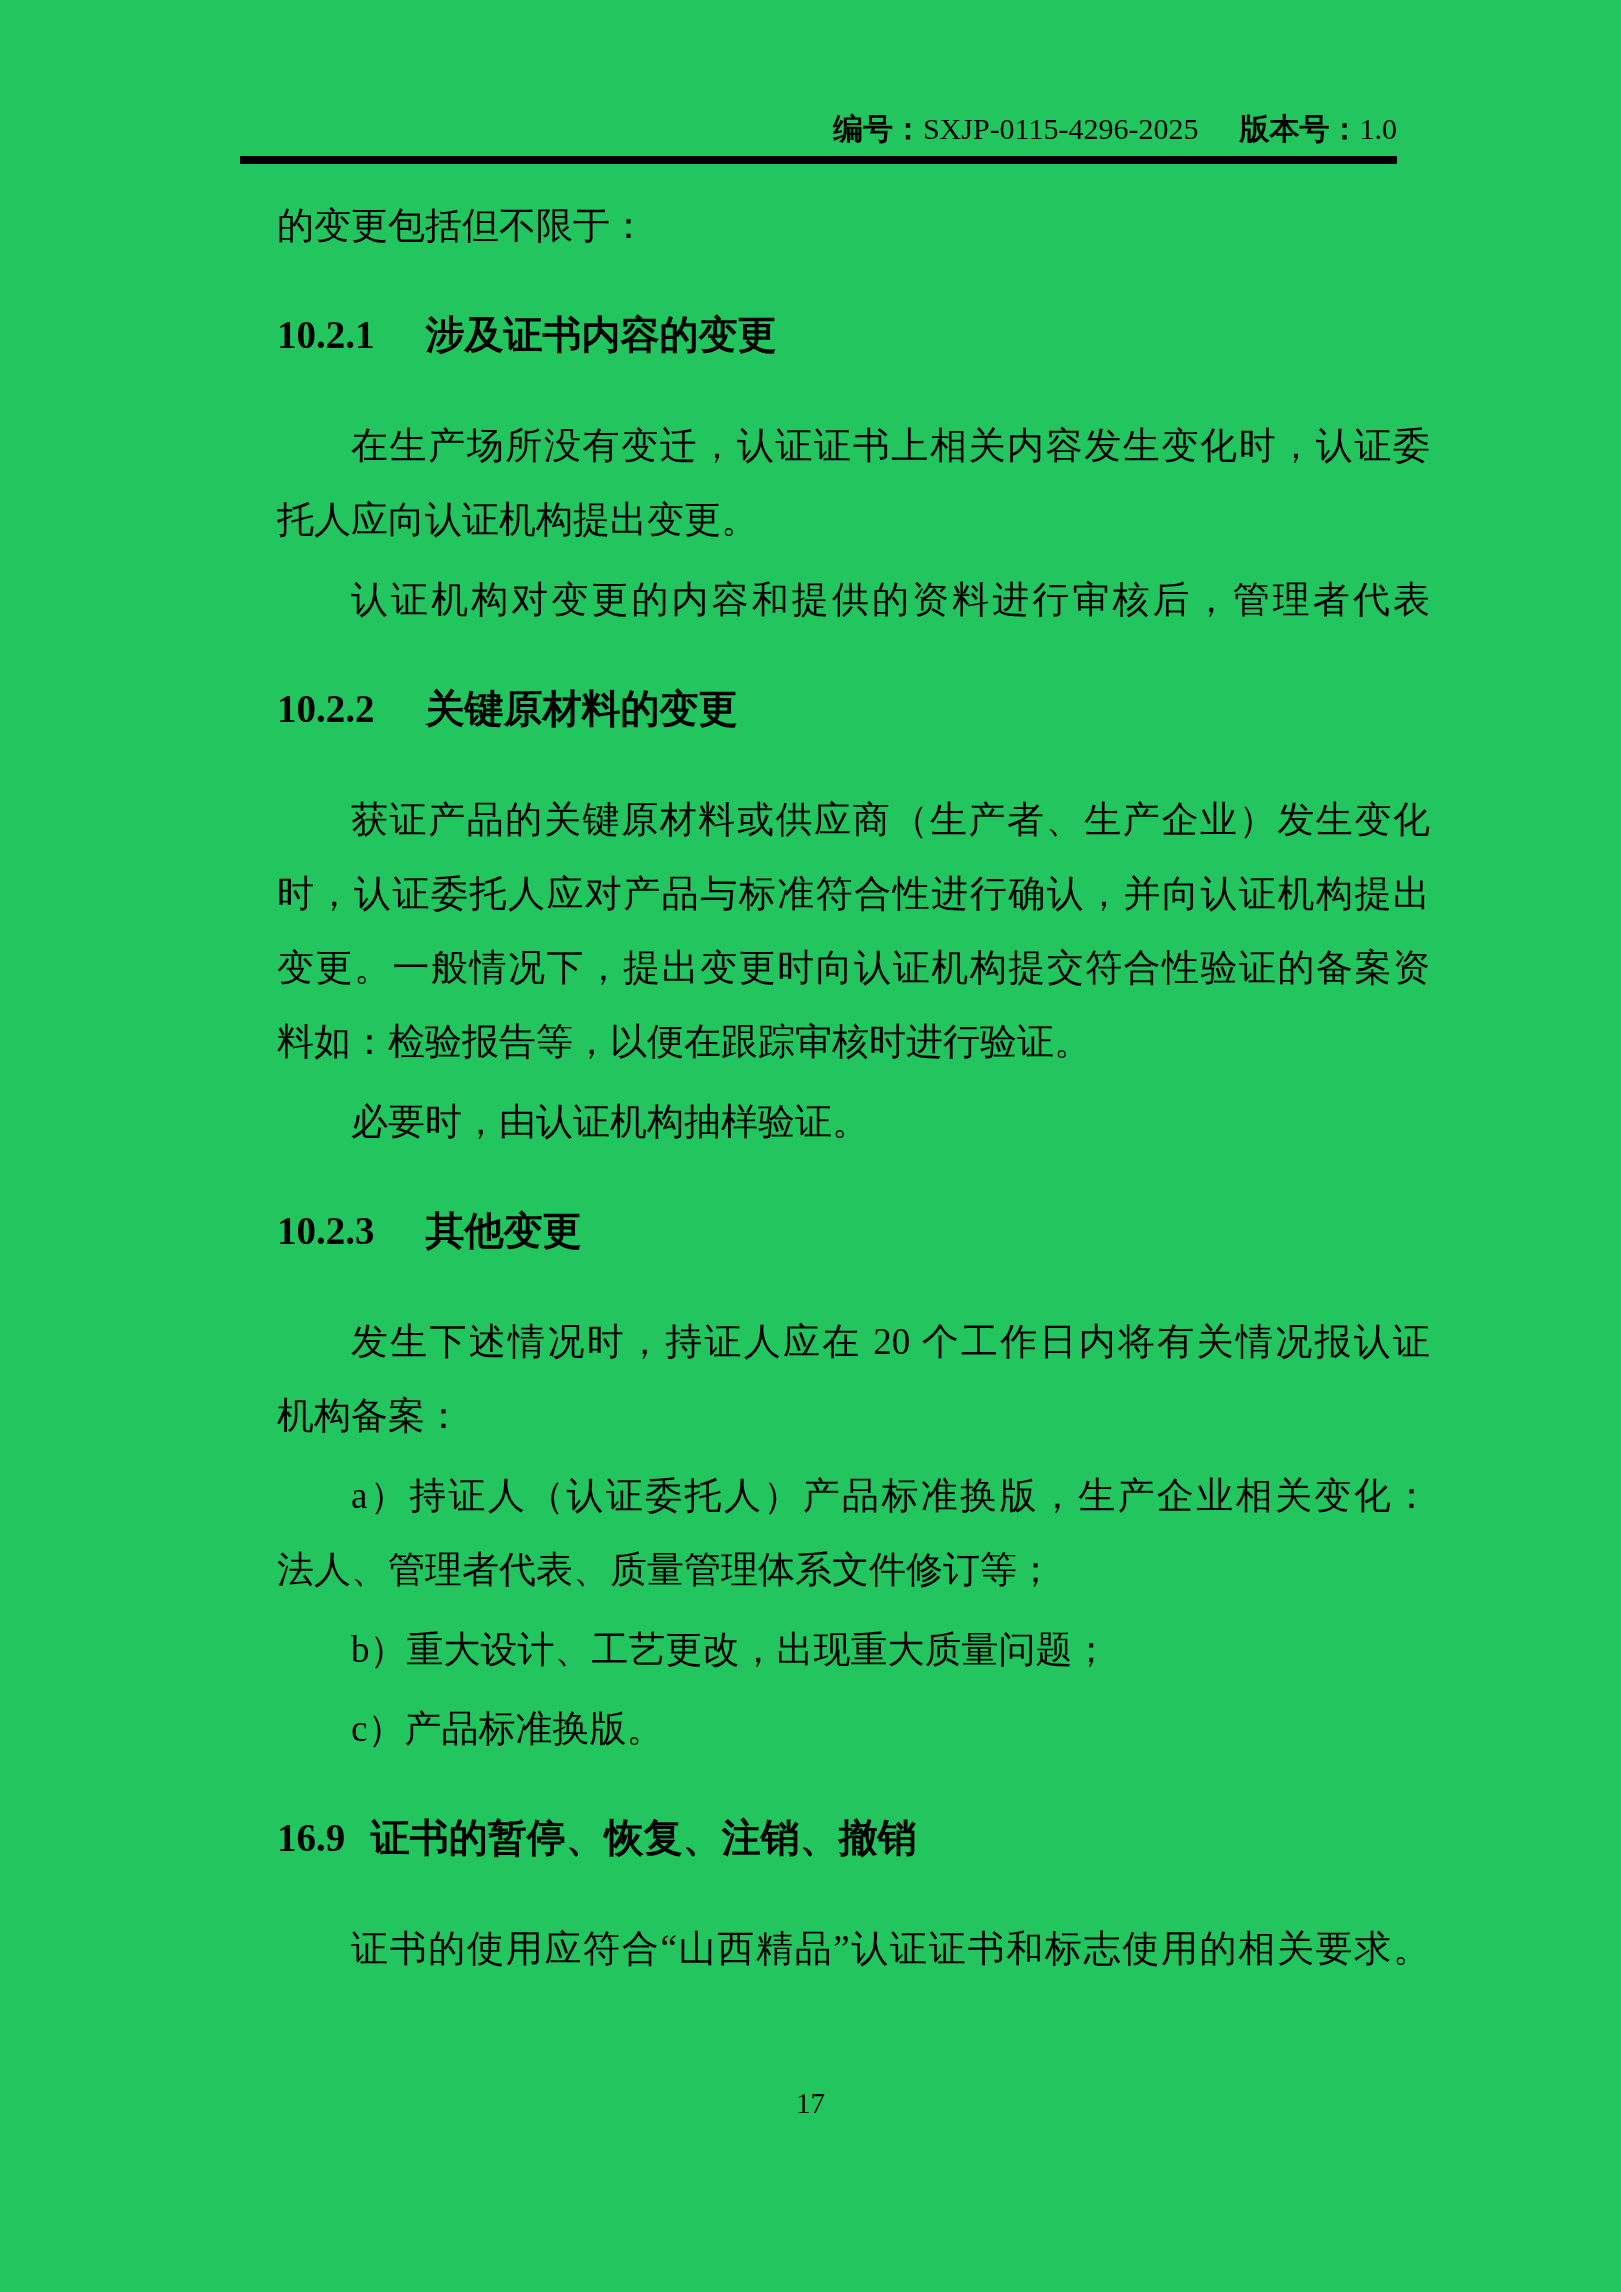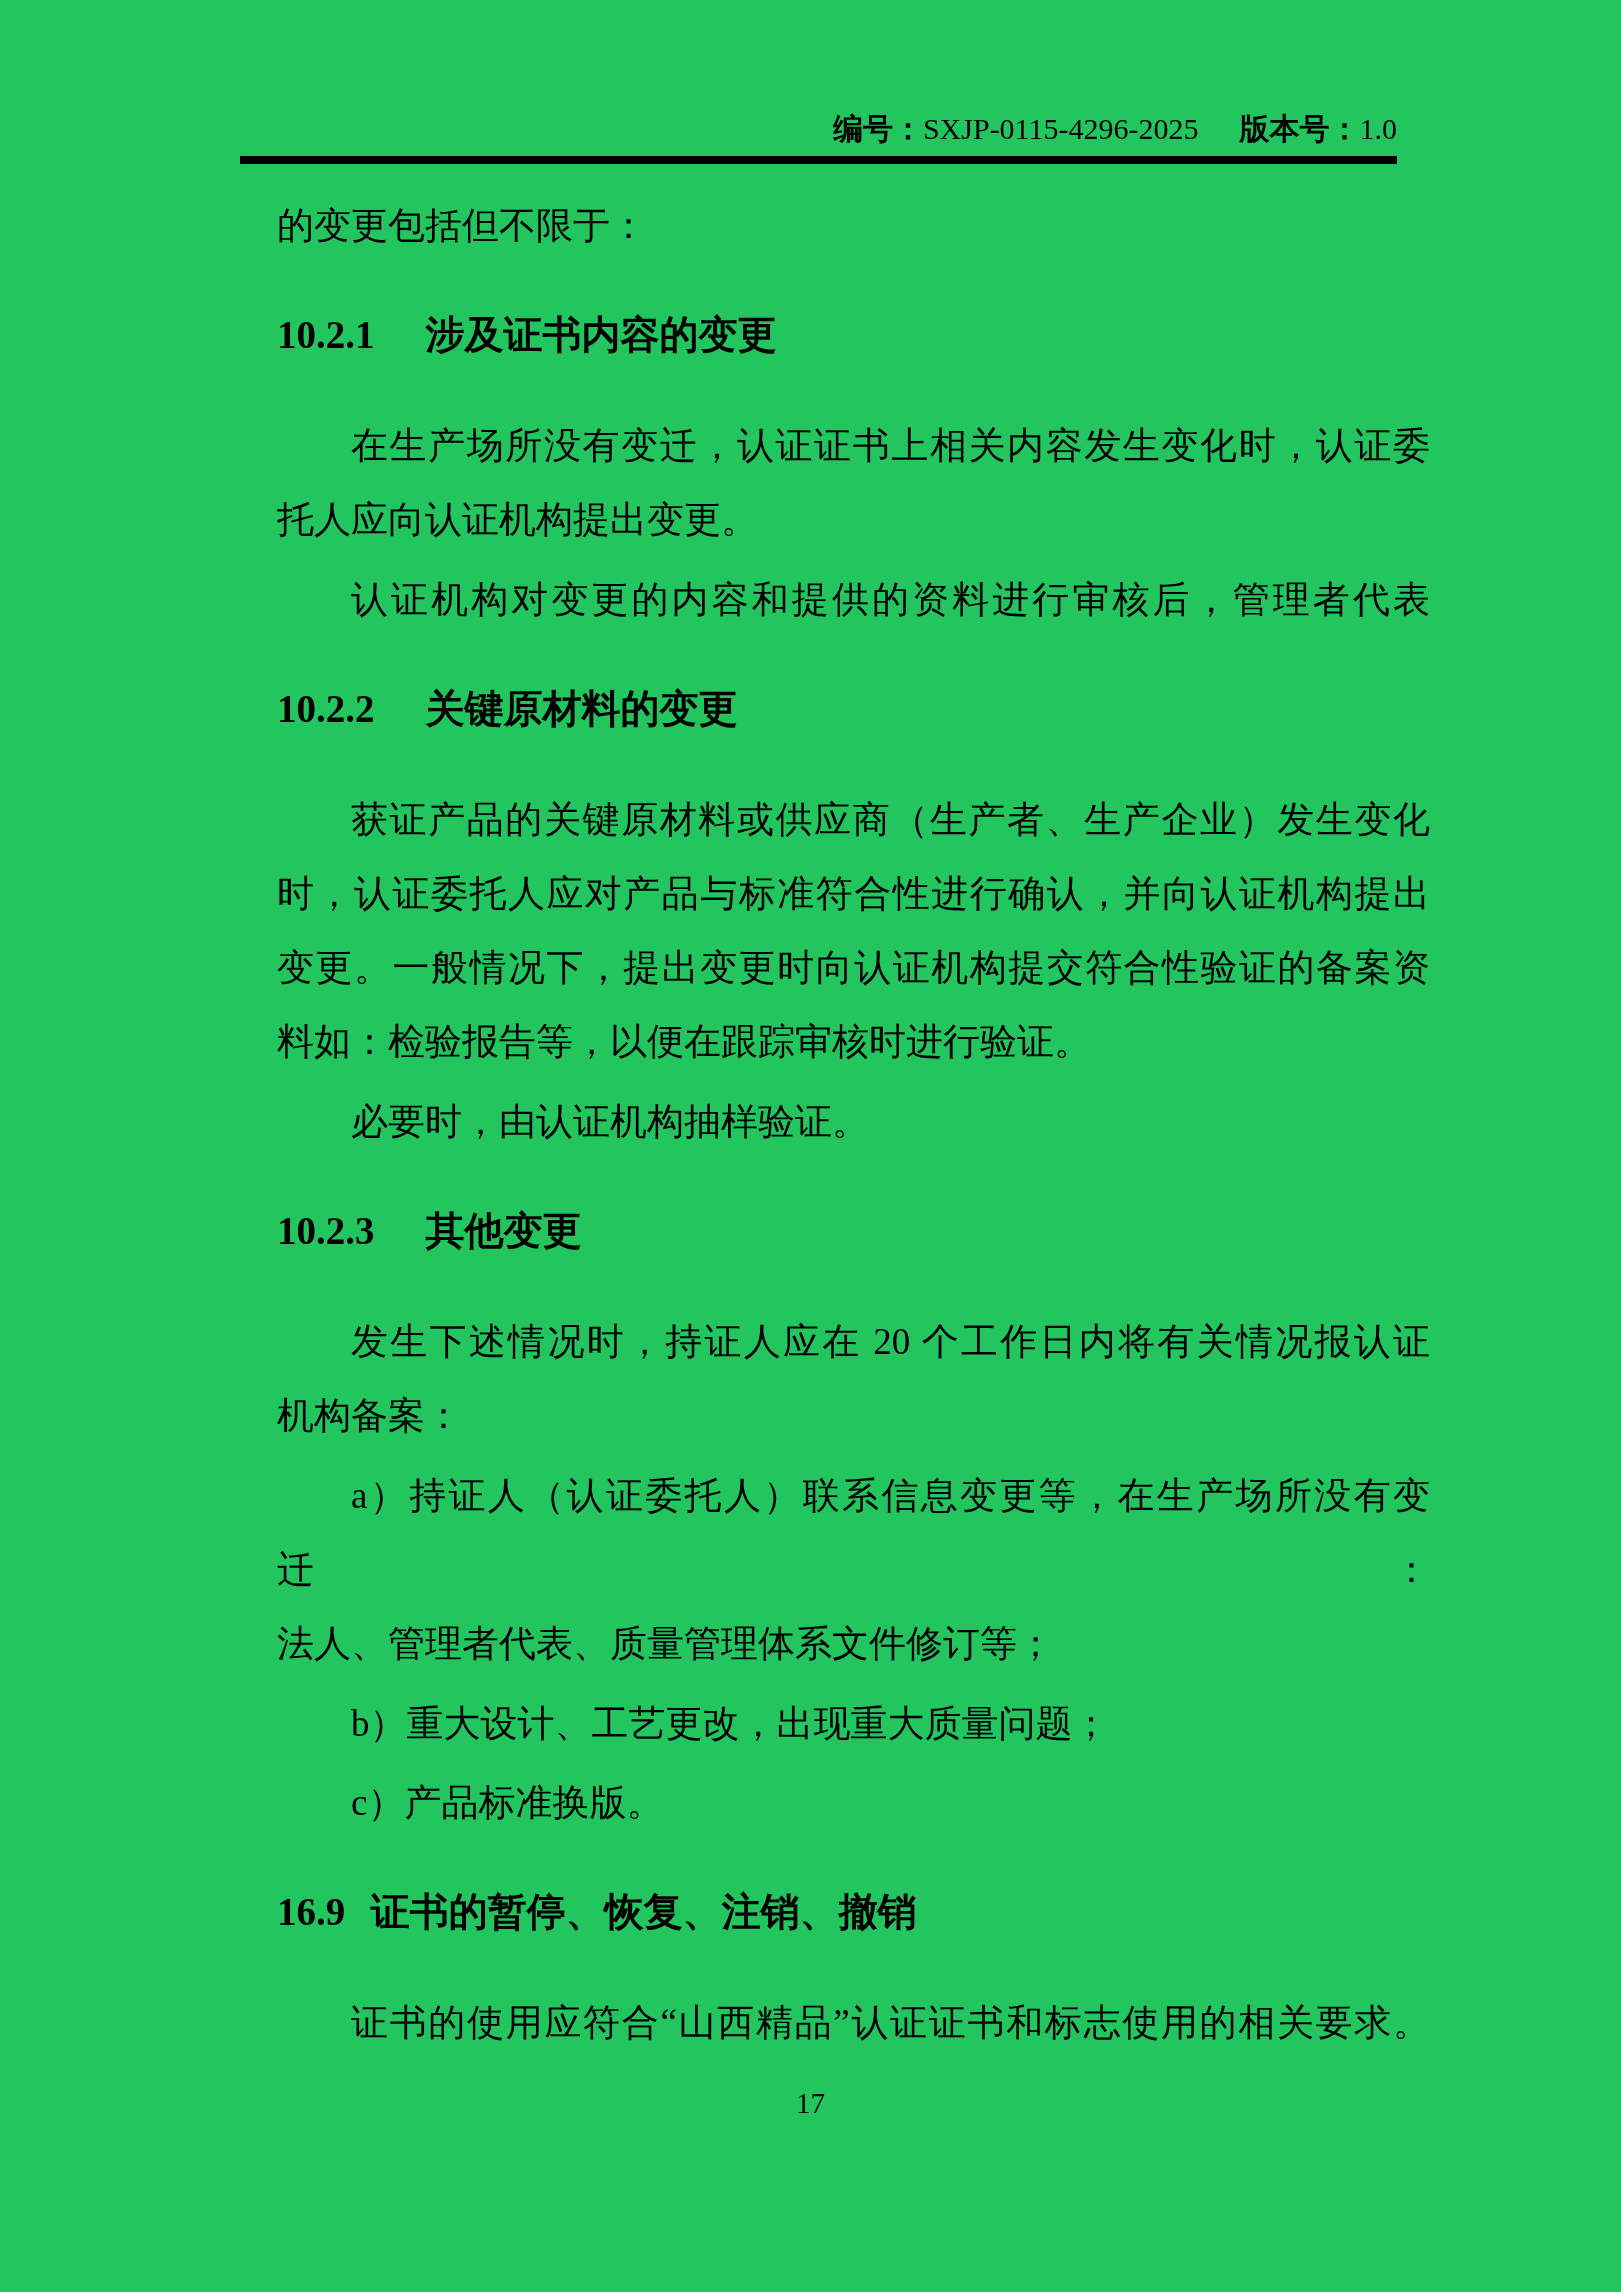--- a/index.html
+++ b/index.html
@@ -118,21 +118,21 @@
     <h3 class="section-heading">
       <span class="sec-num">10.2.3</span><span class="sec-title">其他变更</span>
     </h3>
 
     <div class="para">
       <div class="line indent fill">发生下述情况时，持证人应在 20 个工作日内将有关情况报认证</div>
       <div class="line">机构备案：</div>
     </div>
 
     <div class="para">
-      <div class="line indent fill">a）持证人（认证委托人）联系信息变更等，在生产场所没有变迁：</div>
+      <div class="line indent fill">a）持证人（认证委托人）产品标准换版，生产企业相关变化：</div>
       <div class="line">法人、管理者代表、质量管理体系文件修订等；</div>
     </div>
 
     <div class="para">
       <div class="line indent">b）重大设计、工艺更改，出现重大质量问题；</div>
     </div>
 
     <div class="para">
       <div class="line indent">c）产品标准换版。</div>
     </div>

